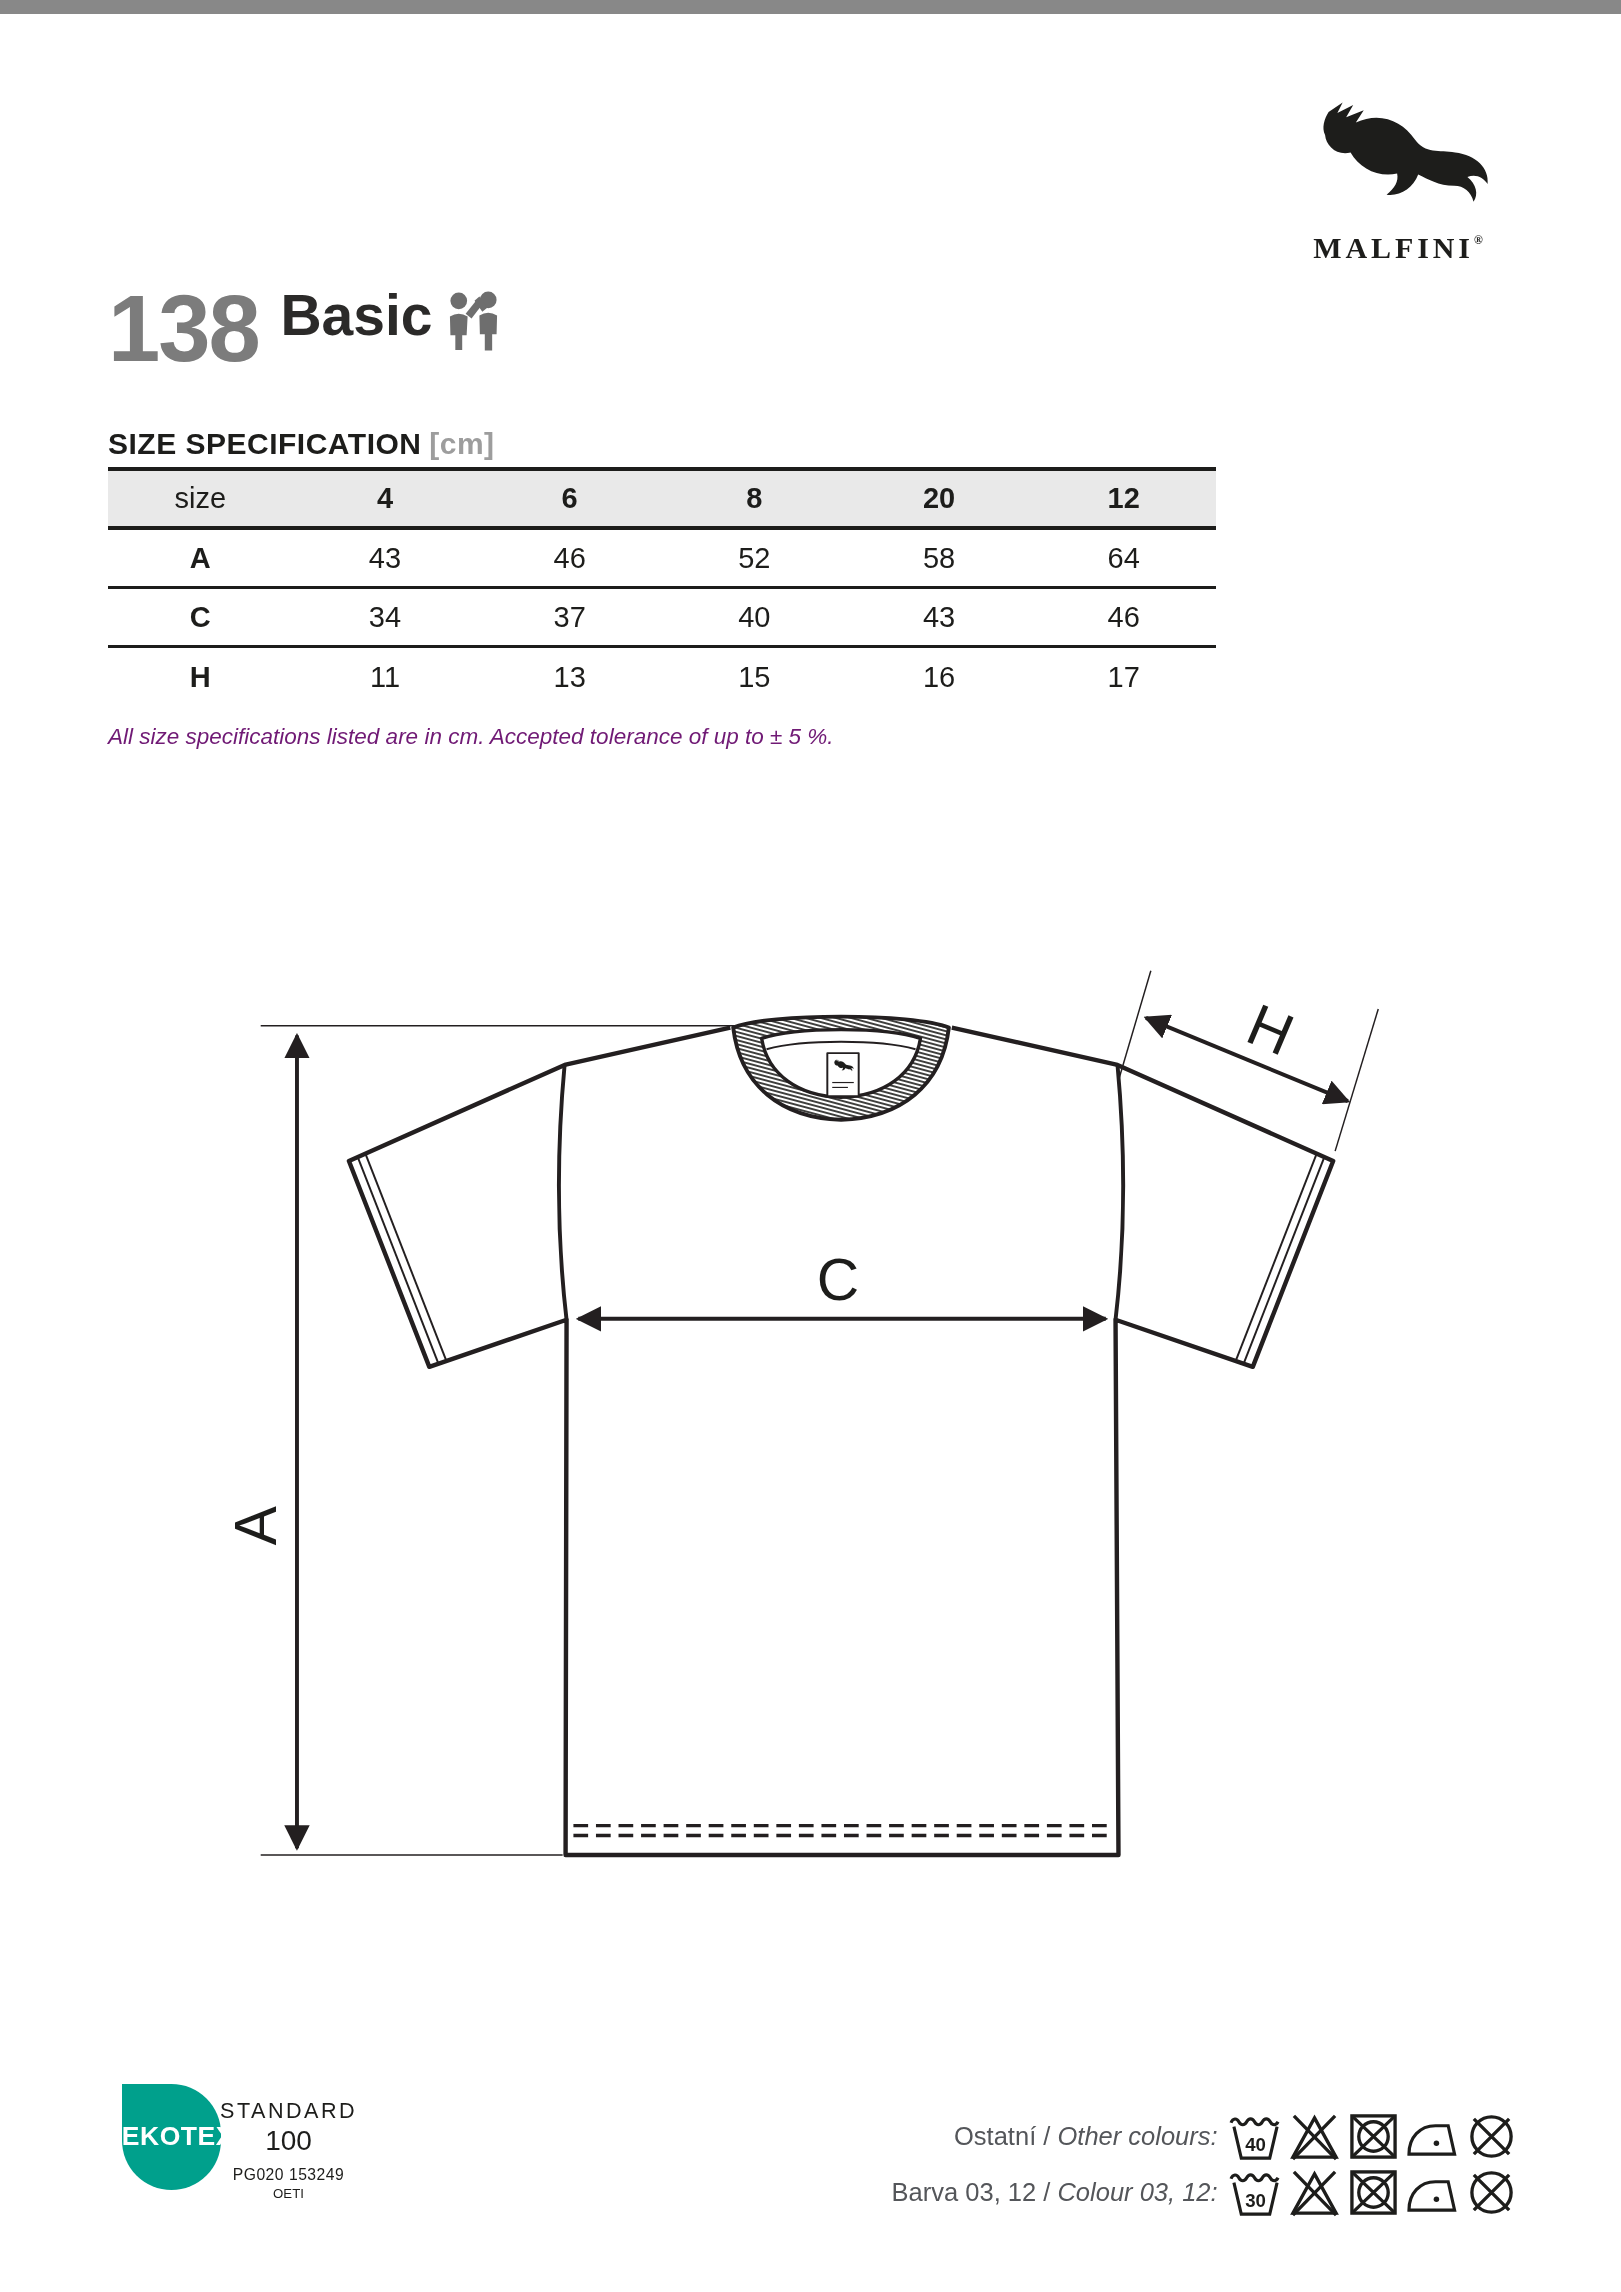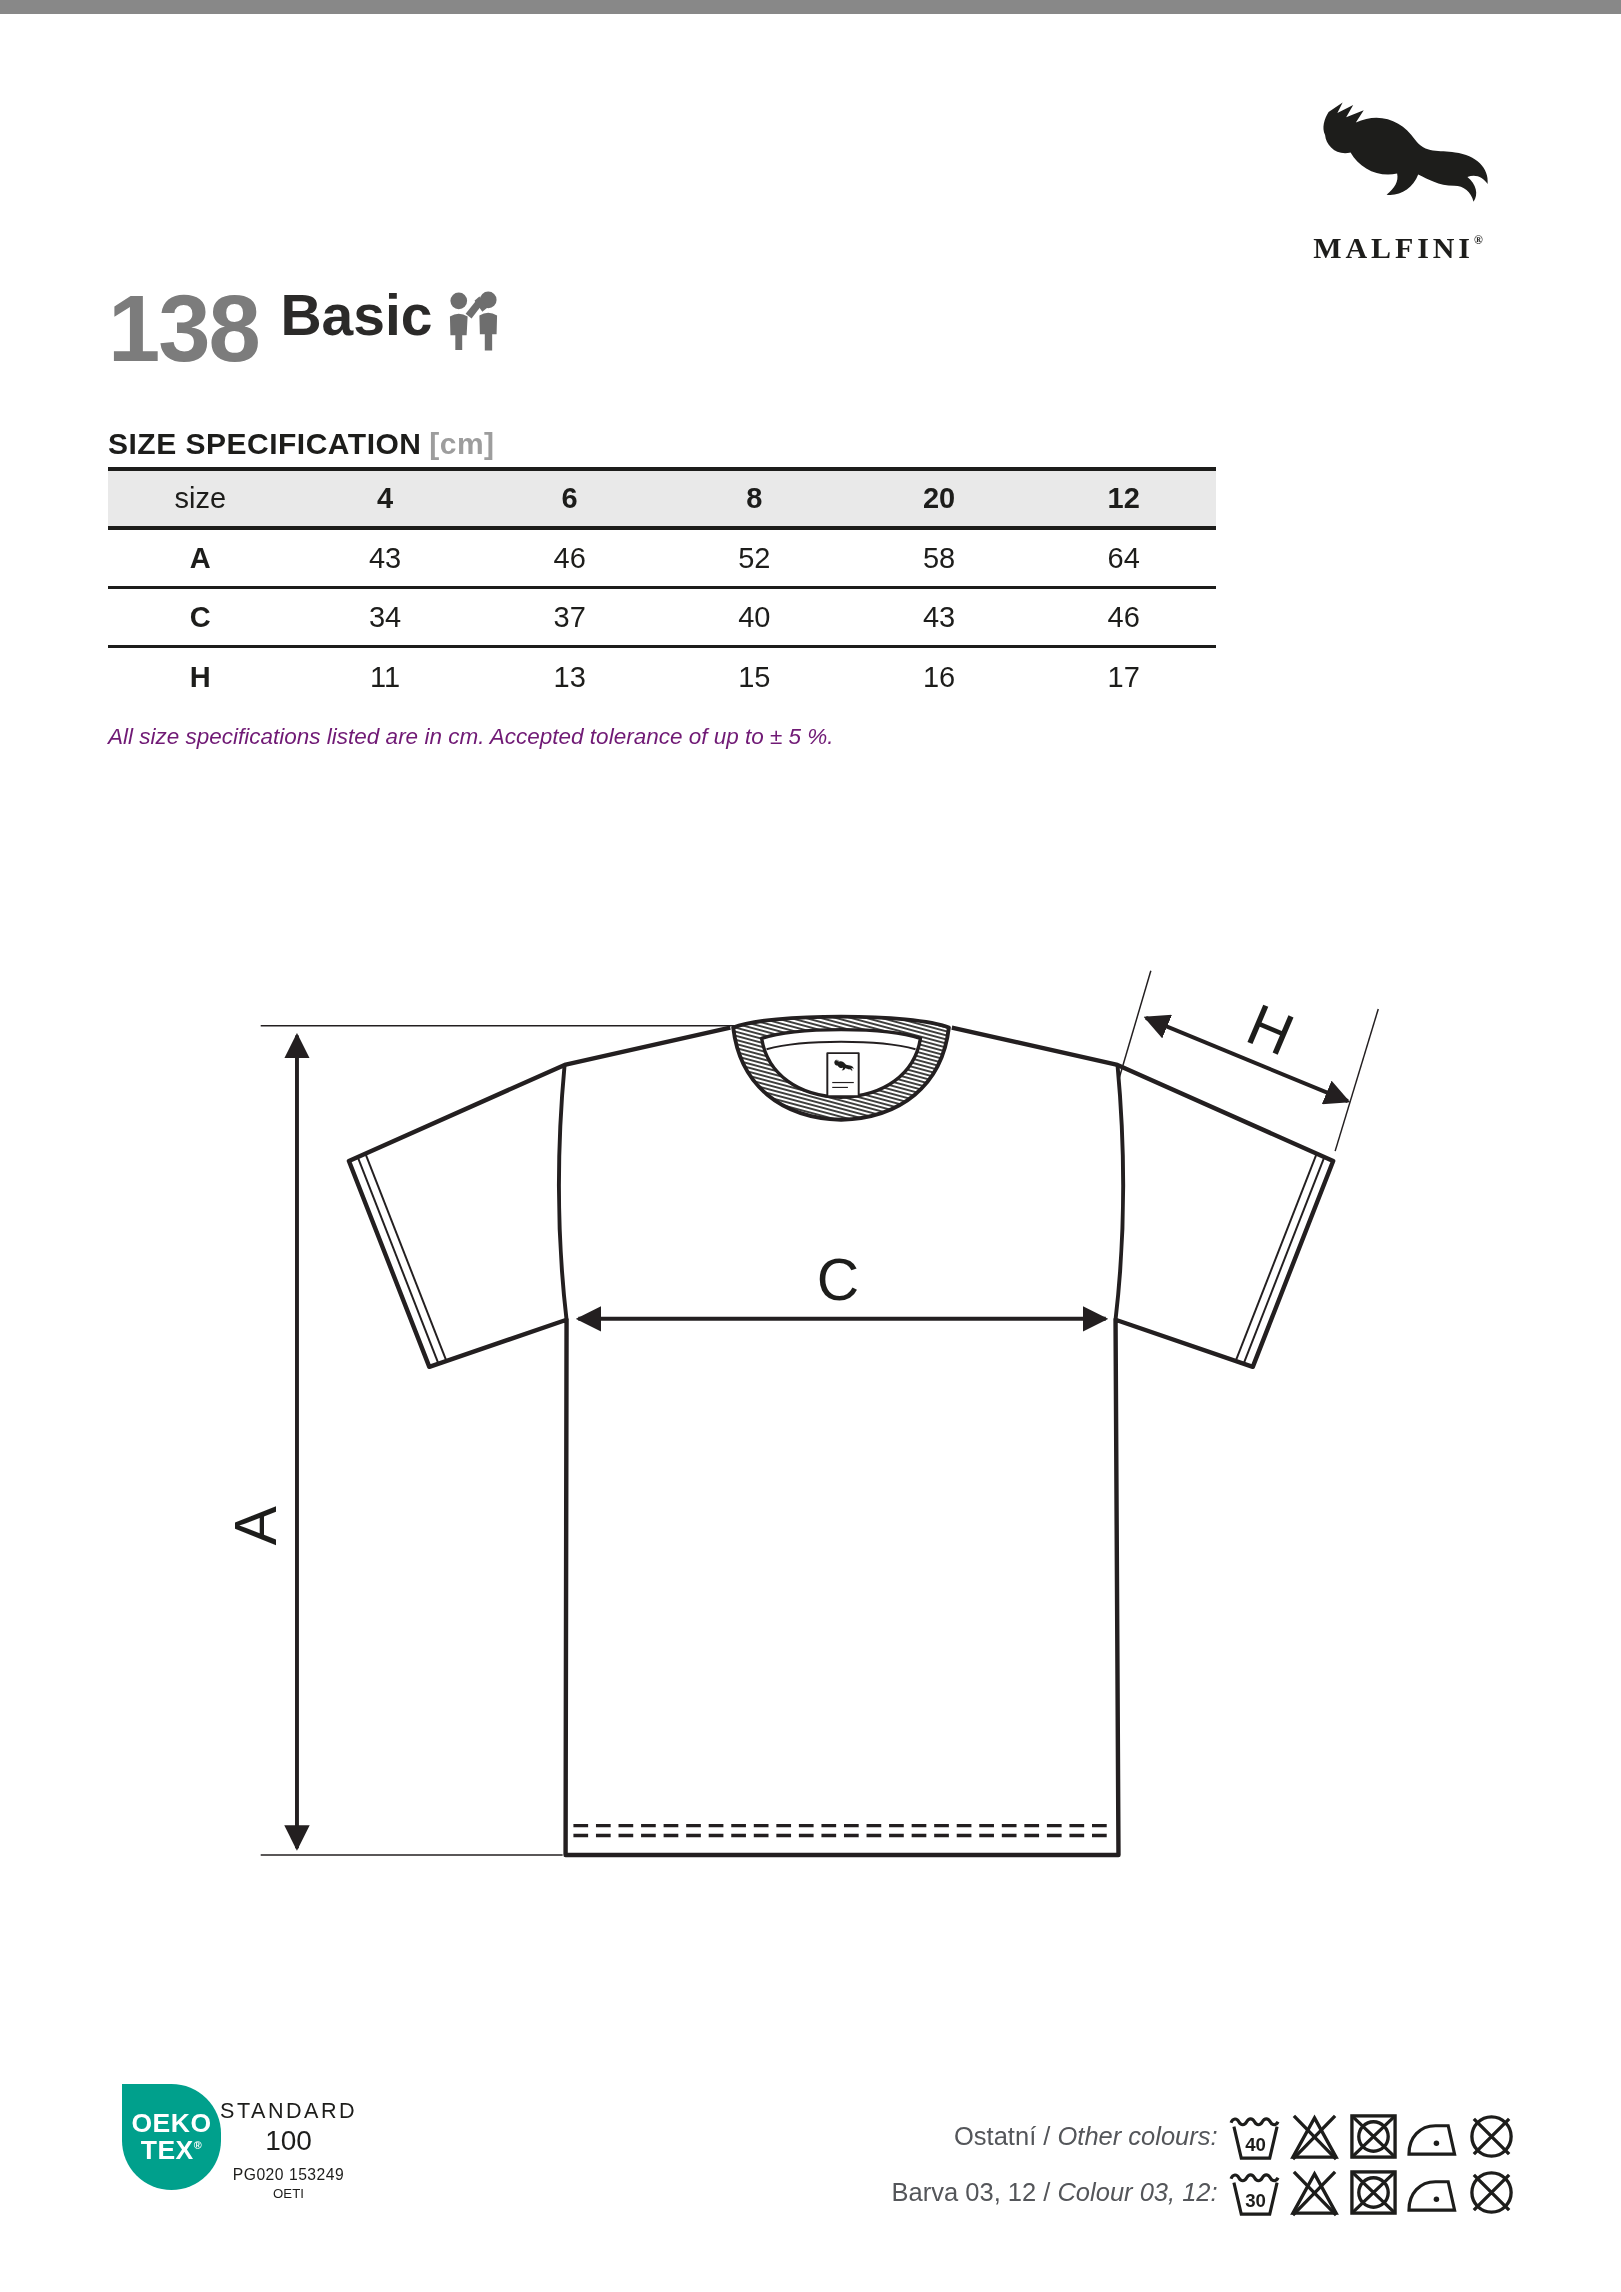--- a/index.html
+++ b/index.html
@@ -19,32 +19,32 @@
   .wordmark sup{font-size:11.8px;vertical-align:13.7px;letter-spacing:0;}
   
   .title-row{position:absolute;left:108px;top:276px;display:flex;align-items:flex-start;}
   .product-code{font-size:94px;font-weight:bold;color:#7c7c7c;line-height:0.82;letter-spacing:-2px;}
   .product-name{font-size:57px;font-weight:bold;color:#2b2a29;line-height:0.9;margin-left:21.6px;margin-bottom:2px;}
   .kids-ic{margin-left:13.7px;margin-bottom:3.9px;}
   
   .spec-head{position:absolute;left:108px;top:413px;font-size:30px;font-weight:bold;letter-spacing:0.5px;}
   .spec-head .unit{color:#9d9d9d;font-weight:bold;margin-left:7.8px;}
   .spec-table{position:absolute;left:108px;top:453px;width:1108px;border-top:4.9px solid #1d1d1b;}
-  .spec-row{display:flex;height:59px;align-items:center;}
+  .spec-row{display:flex;height:59px;align-items:center;justify-content:center;}
   .spec-row.hdr{background:#e9e9e9;border-bottom:4.9px solid #1d1d1b;}
   .spec-row.sep{border-bottom:3.9px solid #1d1d1b;}
   .cell{flex:1;text-align:center;font-size:29px;}
   .cell.b{font-weight:bold;}
   .note{position:absolute;left:108px;top:710px;font-size:22.5px;font-style:italic;color:#701a75;}
   
   .diagram{position:absolute;left:196px;top:941px;}
   
   .oeko-badge{
     position:absolute;left:122px;top:2070px;width:99px;height:106px;
-    border-radius:0 53px 53px 53px;display:flex;flex-direction:column;
+    border-radius:0 53px 53px 53px;display:flex;
     align-items:center;justify-content:center;color:#fff;font-weight:bold;
     font-size:26.5px;line-height:1.02;letter-spacing:0.5px;
   }
   .oeko-badge sup{font-size:10.8px;vertical-align:9.8px;}
   .std-block{position:absolute;left:220px;top:2084px;width:137px;text-align:center;font-weight:normal;}
   .std-word{font-size:21.6px;letter-spacing:2.5px;}
   .std-num{font-size:28px;margin-top:1px;}
   .cert-num{font-size:15.7px;margin-top:8.8px;letter-spacing:0.5px;}
   .institute{font-size:13.2px;margin-top:2px;}
   

